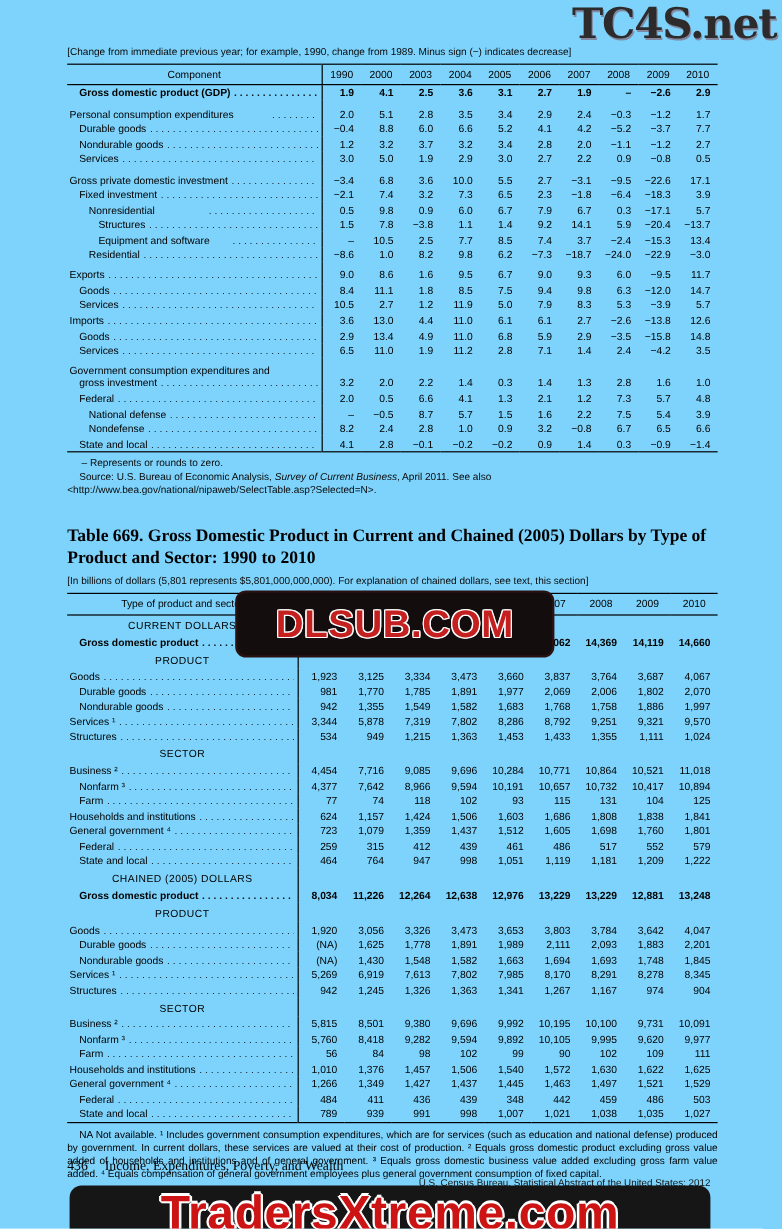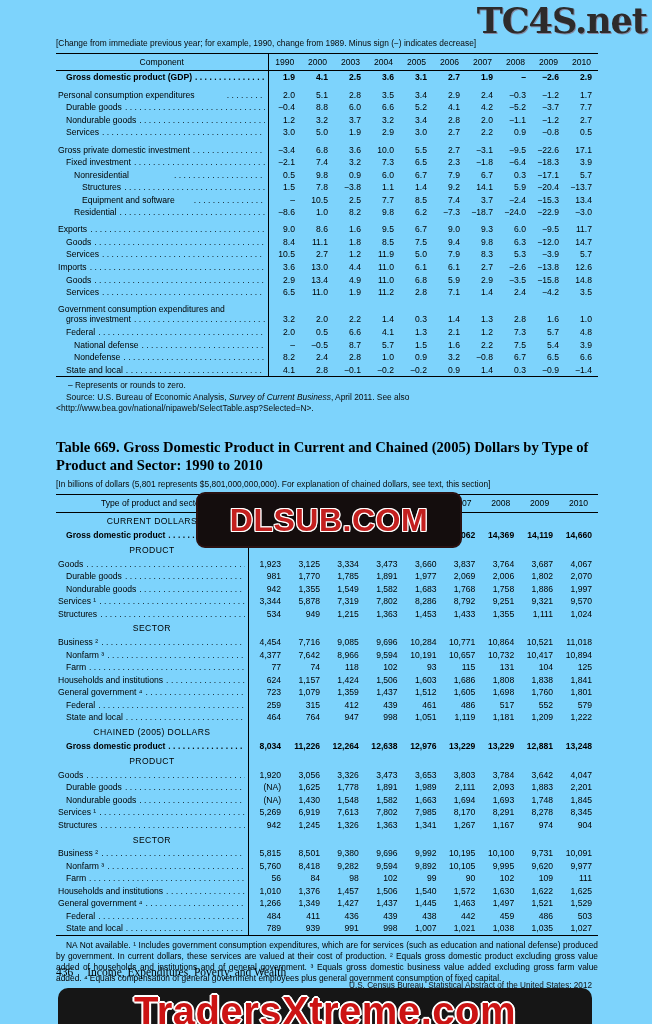--- a/index.html
+++ b/index.html
@@ -1015,21 +1015,21 @@
               <td class="stub">
                 <div class="lbl-line" style="padding-left: 8px;">
                   <span class="lbl">Federal</span>
                   <span class="leaders">. . . . . . . . . . . . . . . . . . . . . . . . . . . . . . . . . . . . . . . . . . . . . . . . . . . . . . . . . . . . . . . . . . . . . . . . . . . . . . . . . . . . . . . . . .</span>
                 </div>
               </td>
               <td class="num">484</td>
               <td class="num">411</td>
               <td class="num">436</td>
               <td class="num">439</td>
-              <td class="num">438</td>
+              <td class="num">348</td>
               <td class="num">442</td>
               <td class="num">459</td>
               <td class="num">486</td>
               <td class="num">503</td>
             </tr>
             <tr>
               <td class="stub">
                 <div class="lbl-line" style="padding-left: 8px;">
                   <span class="lbl">State and local</span>
                   <span class="leaders">. . . . . . . . . . . . . . . . . . . . . . . . . . . . . . . . . . . . . . . . . . . . . . . . . . . . . . . . . . . . . . . . . . . . . . . . . . . . . . . . . . . . . . . . . .</span>

